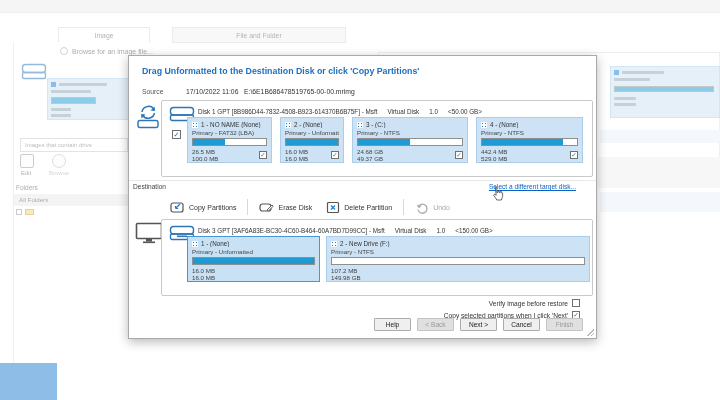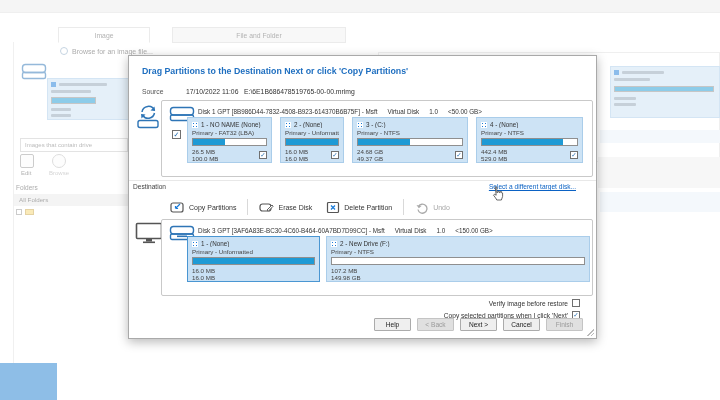--- a/index.html
+++ b/index.html
@@ -137,21 +137,21 @@
       <div class="tline" style="width:22px;margin-top:5px;"></div>
       <div class="tline" style="width:22px;"></div>
     </div>
     <div class="bd-strip" style="left:600px;top:130px;width:120px;height:13px;background:#eaf3fb;"></div>
     <div class="bd-strip" style="left:598px;top:157px;width:122px;height:31px;background:#f0f0f0;"></div>
     <div class="bd-strip" style="left:600px;top:192px;width:120px;height:20px;background:#eaf3fb;"></div>
     <div class="bd-blue"></div>
   </div>
 
   <div class="dialog">
-    <div class="dlg-title">Drag Partitions to the Destination Next or click 'Copy Partitions'</div>
+    <div class="dlg-title">Drag Unformatted to the Destination Disk or click 'Copy Partitions'</div>
 
     <span class="src-label">Source</span>
     <span class="src-dt">17/10/2022 11:06</span>
     <span class="src-file">E:\6E1B686478519765-00-00.mrimg</span>
 
     <svg style="position:absolute;left:7px;top:47px;" width="24" height="26" viewBox="0 0 24 26">
       <path d="M6 9 A6.5 6.5 0 0 1 18.5 7.5" fill="none" stroke="#2e75b6" stroke-width="1.5"></path>
       <path d="M18.5 3.5 L19 8 L14.5 7.5 Z" fill="#2e75b6"></path>
       <path d="M18.5 10 A6.5 6.5 0 0 1 6.5 12" fill="none" stroke="#2e75b6" stroke-width="1.5"></path>
       <path d="M5.5 15.5 L5 11 L9.5 11.5 Z" fill="#2e75b6"></path>

